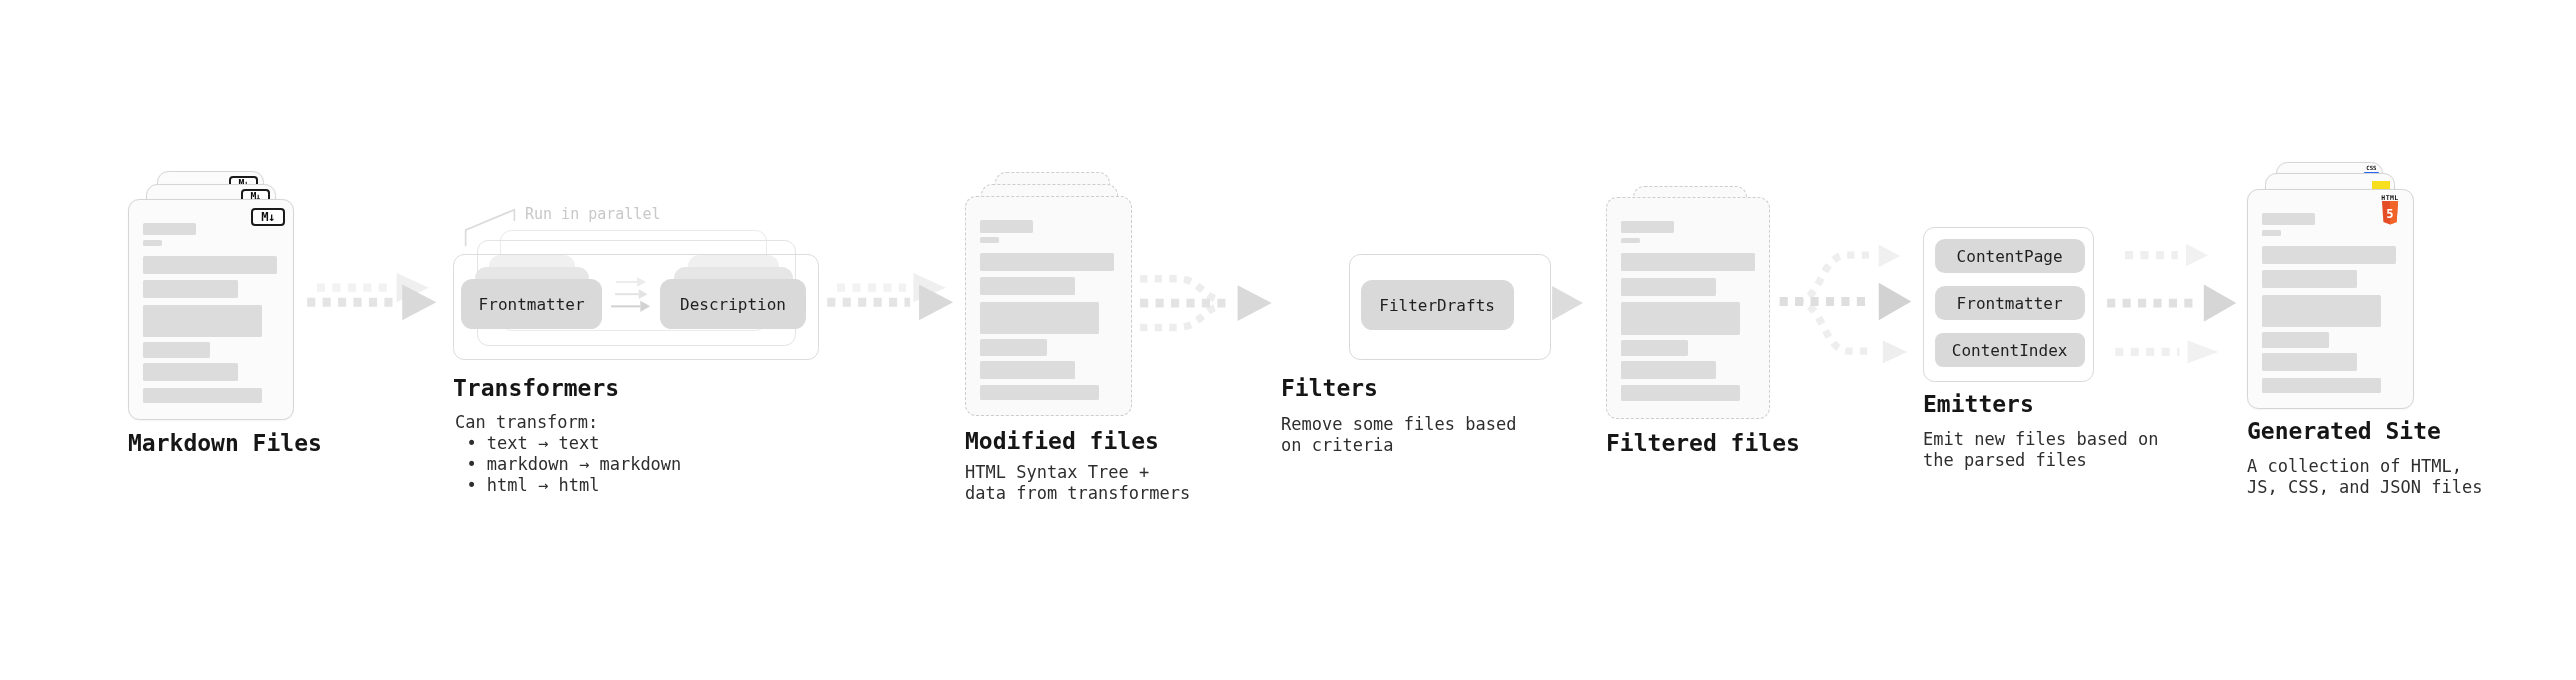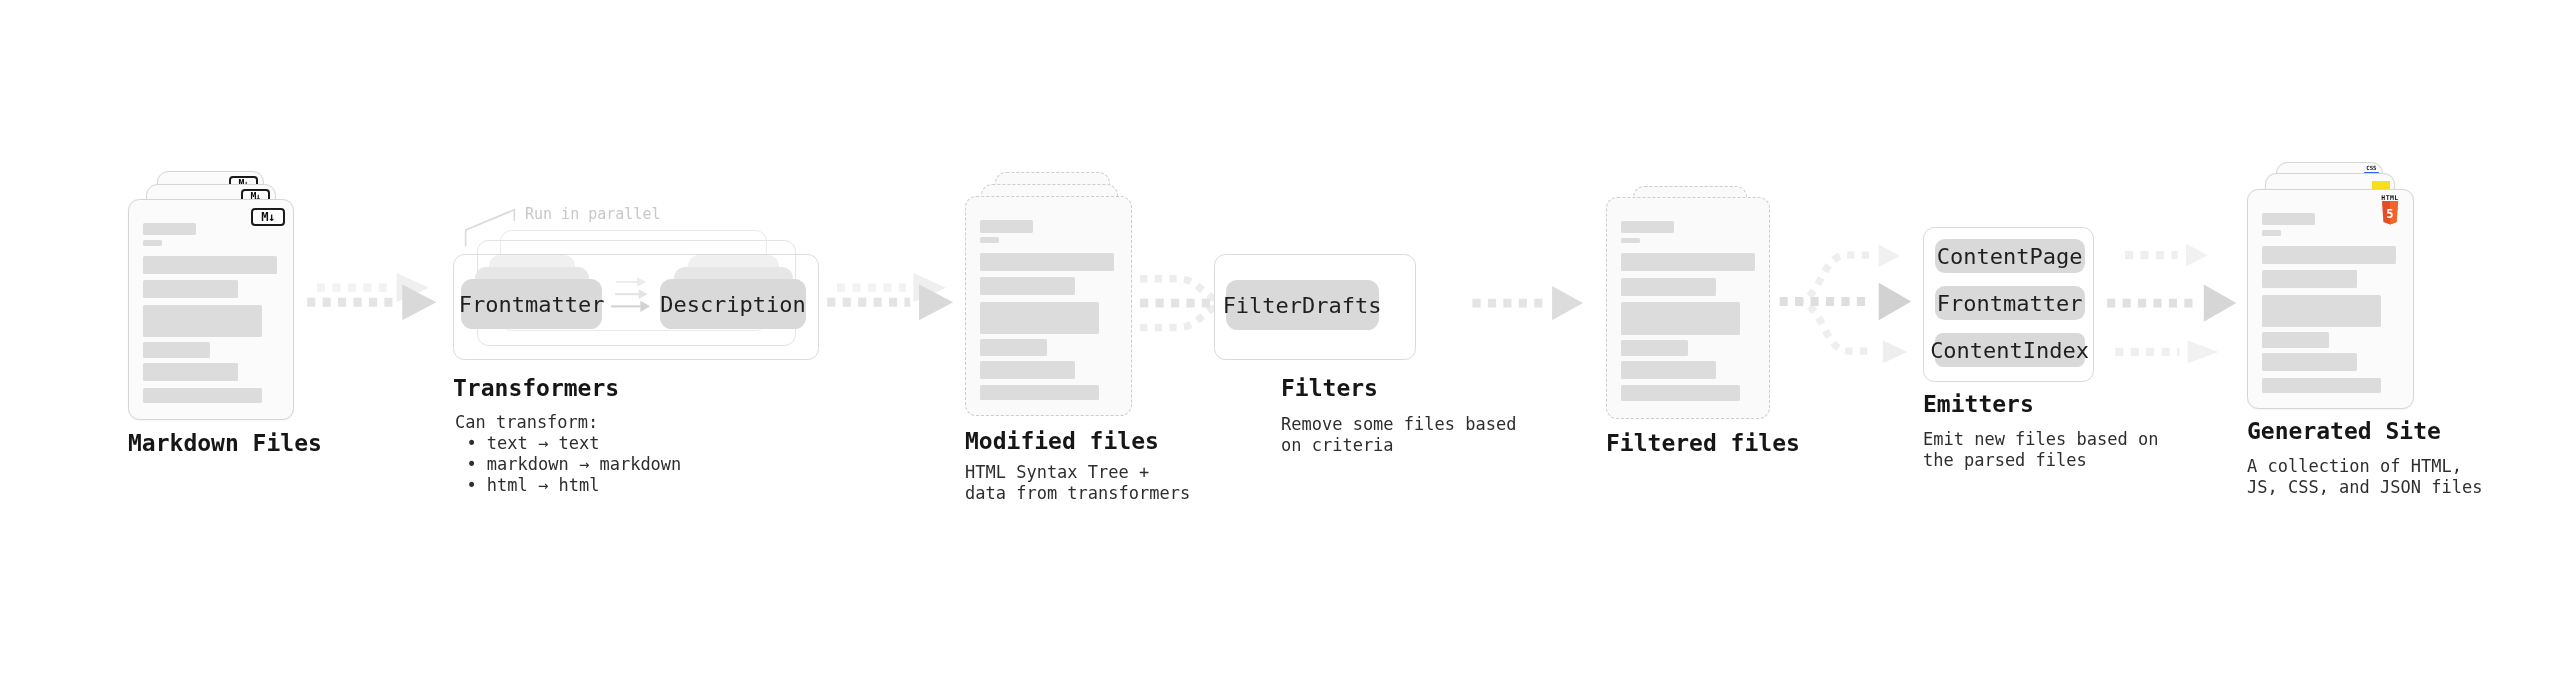--- a/index.html
+++ b/index.html
@@ -28,21 +28,21 @@
        display:flex;align-items:center;justify-content:center;
        font-size:12.2px;font-weight:bold;color:#111;letter-spacing:-0.8px;box-sizing:border-box;}
   .md-icon.small{right:4.9px;top:4.1px;width:29px;height:15.4px;font-size:9.8px;border-width:2px;}
 
   .outline{position:absolute;border:1.6px solid #dcdcdc;border-radius:11.4px;box-sizing:border-box;}
   .outline.mid{border-color:#e3e3e3;}
   .outline.back{border-color:#eaeaea;}
 
   .pill{position:absolute;background:#d9d9d9;border-radius:11.4px;
        display:flex;align-items:center;justify-content:center;
-       font-size:22px;color:#1f1f1f;white-space:nowrap;}
+       font-size:16px;color:#1f1f1f;white-space:nowrap;}
   .pill.g1{background:#e6e6e6;}
   .pill.g2{background:#f0f0f0;}
 
   .panel{position:absolute;background:#ffffff;border:1.6px solid #d9d9d9;
        border-radius:11.4px;box-sizing:border-box;}
 
   .label{position:absolute;font-size:23px;font-weight:600;color:#161616;white-space:nowrap;}
   .cap{position:absolute;font-size:17px;line-height:21px;color:#2e2e2e;white-space:nowrap;}
   .cap .indent{padding-left:11.4px;}
   .note{position:absolute;font-size:15px;color:#c8c8c8;white-space:nowrap;}
@@ -181,21 +181,21 @@
           <div class="bar b8"></div>
         </div>
     </div>
   </div>
   <div class="label" style="left:965px;top:428px">Modified files</div>
   <div class="cap" style="left:965px;top:462px">
     <div>HTML Syntax Tree +</div>
     <div>data from transformers</div>
   </div>
 
-  <div class="panel" style="left:1214px;top:254px;width:202px;height:106px">
+  <div class="panel" style="left:1349px;top:254px;width:202px;height:106px">
     <div class="pill" style="left:10.6px;top:25px;width:153px;height:50px">FilterDrafts</div>
   </div>
   <div class="label" style="left:1281px;top:375px">Filters</div>
   <div class="cap" style="left:1281px;top:414px">
     <div>Remove some files based</div>
     <div>on criteria</div>
   </div>
 
   <div class="stack" style="left:1606px;top:186px;width:195px;height:260px">
     <div class="doc dashed" style="left:27px;top:0;width:114px;height:130px"></div>

